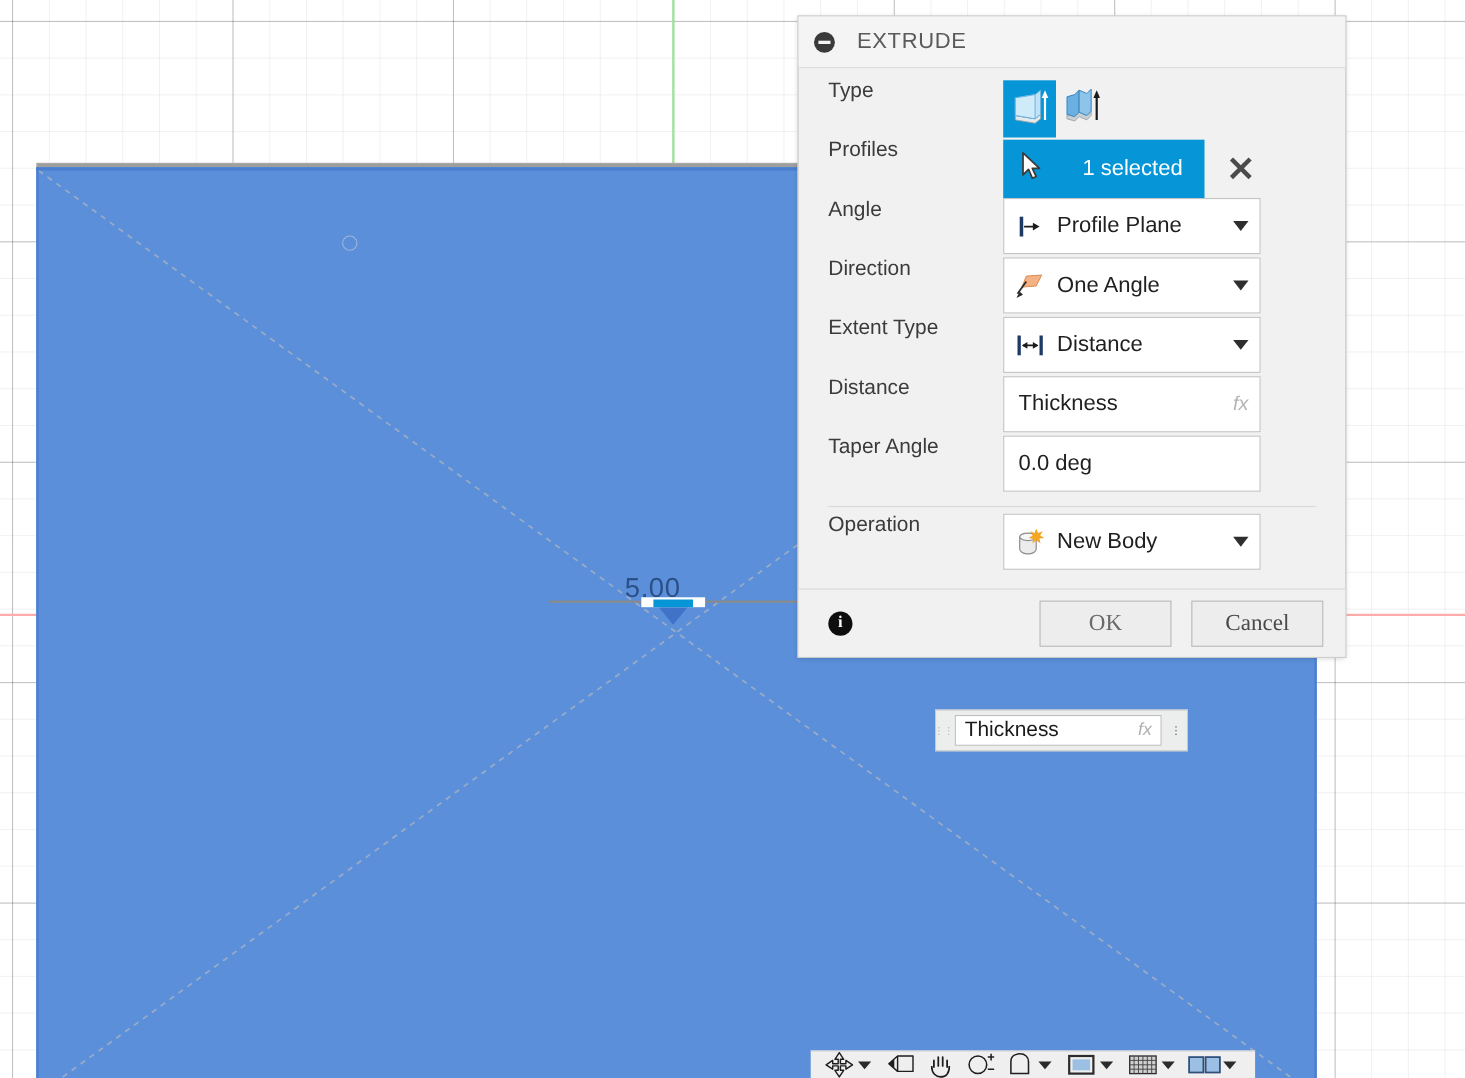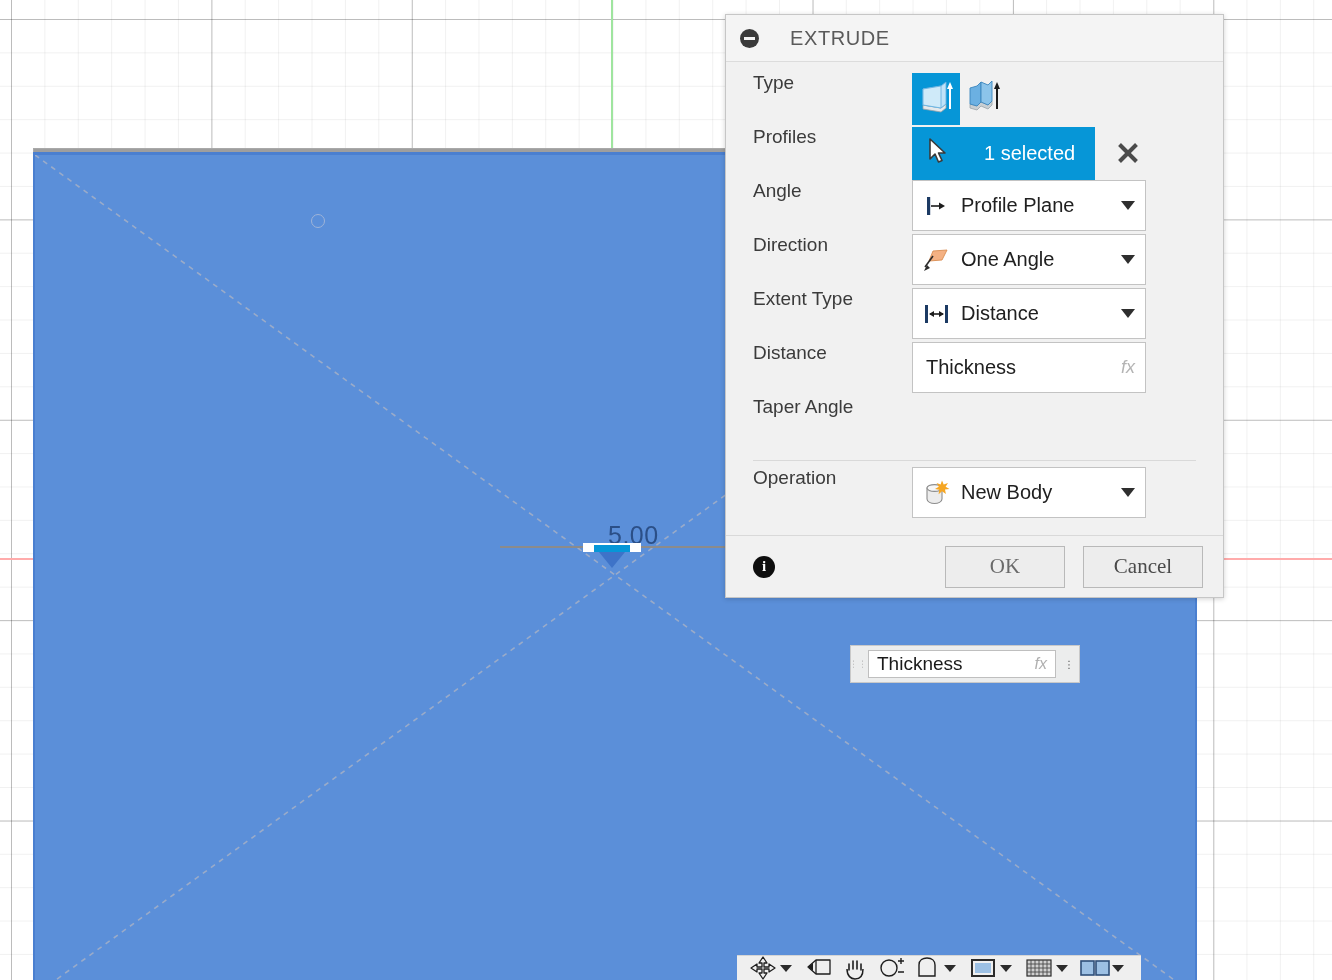--- a/index.html
+++ b/index.html
@@ -81,21 +81,21 @@
     left: 311px; top: 214px;
     width: 12px; height: 12px;
     border-radius: 50%;
     border: 1px solid #9fb4d8;
     background: transparent;
   }
 
   
   #dim-value {
     position: absolute;
-    left: 608px; top: 521px;
+    left: 568px; top: 521px;
     font-size: 25px;
     color: #2b4f87;
     letter-spacing: 0.5px;
     font-family: "Liberation Sans", sans-serif;
   }
   #dim-line {
     position: absolute;
     left: 500px; top: 546px;
     width: 230px; height: 2px;
     background: #8b8b8b;
@@ -207,21 +207,20 @@
     box-sizing: border-box;
   }
   #dlg-header {
     height: 47px;
     background: #f4f4f4;
     border-bottom: 1px solid #dcdcdc;
     display: flex;
     align-items: center;
     padding-left: 14px;
     box-sizing: border-box;
-    gap: 11px;
   }
   .collapse-icon {
     width: 19px; height: 19px;
     border-radius: 50%;
     background: #3a3a3a;
     display: flex; align-items: center; justify-content: center;
   }
   .collapse-icon i {
     display: block;
     width: 11px; height: 3px;
@@ -595,20 +594,23 @@
       <div class="row">
         <div class="row-label">Distance</div>
         <div class="field plain">
           <span class="fld-text">Thickness</span>
           <span class="fx">fx</span>
         </div>
       </div>
 
       <div class="row">
         <div class="row-label">Taper Angle</div>
+        <div class="field plain">
+          <span class="fld-text">0.0 deg</span>
+        </div>
       </div>
 
       <div class="divider"></div>
 
       <div class="row">
         <div class="row-label">Operation</div>
         <div class="field">
           <span class="fld-ico">
             <svg width="28" height="28" viewBox="0 0 28 28" xmlns="http://www.w3.org/2000/svg">
               <path d="M4 9 L4 20 C4 23 8 24.5 11.5 24.5 C15 24.5 19 23 19 20 L19 9 Z" fill="#ececec" stroke="#8d8d8d" stroke-width="1.1"></path>

